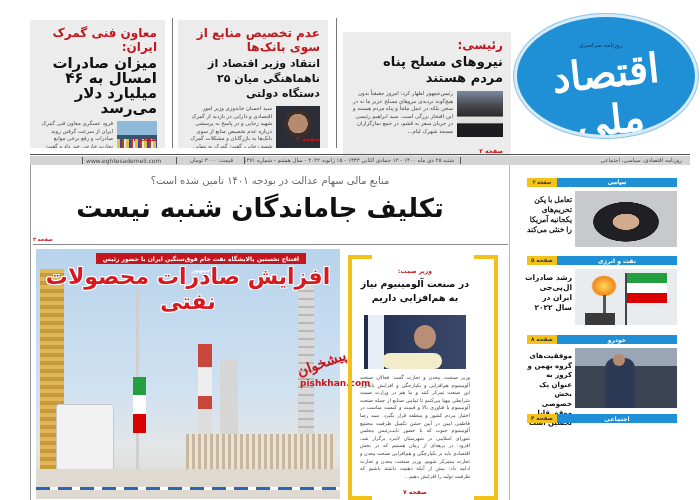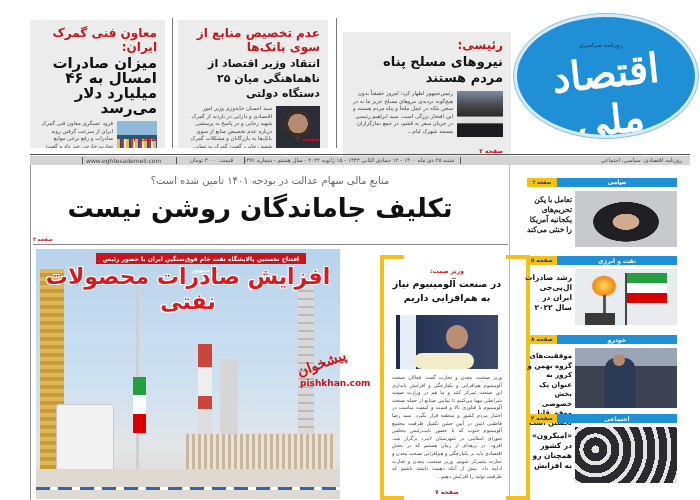--- a/index.html
+++ b/index.html
@@ -72,21 +72,21 @@
   .flag { position: absolute; left: 97px; top: 128px; width: 13px; height: 56px;
     background: linear-gradient(#239f40 0 33%, #ffffff 33% 66%, #da0000 66% 100%); }
   .ground { position: absolute; left: 0; top: 220px; width: 304px; height: 30px; background: #dedad2; }
   .ground-line { position: absolute; left: 0; top: 238px; width: 304px; height: 3px;
     background: repeating-linear-gradient(90deg,#2b67b2 0 14px,#ffffff 14px 22px); }
   .watermark { position: absolute; left: 296px; top: 355px; color: #c4161c; font-size: 14px; font-weight: bold;
     direction: rtl; font-family: "DejaVu Serif", serif; transform: rotate(-20deg); }
   .watermark-url { position: absolute; left: 300px; top: 378px; color: #c4161c; font-size: 9px; font-weight: bold; }
 
   
-  .minister-box { position: absolute; left: 380px; top: 255px; width: 150px; height: 245px; }
+  .minister-box { position: absolute; left: 348px; top: 255px; width: 150px; height: 245px; }
   .mb-bracket { position: absolute; background: #f2c21b; }
   .minister-box .kicker { position: absolute; top: 12px; width: 134px; text-align: center; font-size: 6px; color: #c4161c; font-weight: bold; direction: rtl; }
   .minister-box .headline { position: absolute; top: 22px; left: 10px; width: 114px; text-align: center; font-size: 9.5px; font-weight: bold; line-height: 14px; direction: rtl; color: #111; }
   .minister-box .photo2 { position: absolute; top: 60px; left: 16px; width: 102px; height: 54px;
     background: linear-gradient(90deg,#1f2c4a 0%,#2c3a5c 40%,#3b4868 100%); overflow: hidden; }
   .minister-box .body { position: absolute; top: 119px; left: 12px; width: 110px; font-size: 5px; line-height: 7.6px; color: #444; direction: rtl; text-align: justify; }
   .minister-box .page-ref { position: absolute; top: 233px; width: 134px; text-align: center; font-size: 6px; color: #c4161c; font-weight: bold; direction: rtl; }
 
   
   .sidebar-sep { position: absolute; left: 509px; top: 165px; width: 1px; height: 335px; background: #bbb; }
@@ -140,21 +140,21 @@
   <span class="bar" style="left:214px;"></span>
   <span style="left:160px;">قیمت: ۳۰۰۰ تومان</span>
   <span class="bar" style="left:146px;"></span>
   <span style="left:56px;direction:ltr;font-size:6px;">www.eghtesademeli.com</span>
   <span class="bar" style="left:52px;"></span>
 </div>
 
 <div class="frame"></div>
 
 <div class="lead-kicker">منابع مالی سهام عدالت در بودجه ۱۴۰۱ تامین شده است؟</div>
-<div class="lead-headline">تکلیف جاماندگان روشن نیست</div>
+<div class="lead-headline">تکلیف جاماندگان شنبه نیست</div>
 <div class="lead-page">صفحه ۳</div>
 <div class="lead-rule"></div>
 
 <div class="photo">
   <div class="tower" style="left:4px;top:20px;width:24px;height:200px;background:repeating-linear-gradient(#e0b85a 0 4px,#c99a3a 4px 8px);"></div>
   <div class="tank" style="left:20px;top:155px;width:58px;height:70px;"></div>
   <div class="tower" style="left:162px;top:95px;width:14px;height:130px;background:linear-gradient(#c9463b 0 18%,#eee 18% 40%,#c9463b 40% 50%,#ddd 50%);"></div>
   <div class="tower" style="left:184px;top:110px;width:18px;height:115px;background:#d6d6d6;"></div>
   <div class="tower" style="left:262px;top:35px;width:16px;height:190px;background:repeating-linear-gradient(#d9d9d9 0 6px,#b9b9b9 6px 8px);"></div>
   <div class="pipework" style="left:150px;top:185px;width:150px;height:40px;"></div>
@@ -228,17 +228,13 @@
     </div>
     <div class="caption" style="font-size:7px;line-height:9.5px;">موفقیت‌های گروه بهمن و کروز به عنوان یک بخش خصوصی موفق قابل تحسین است</div>
   </div>
 </div>
 
 <div class="sec" style="top:414px;">
   <div class="sec-bar">
     <div class="pg">صفحه ۴</div>
     <div class="title">اجتماعی</div>
   </div>
-  <div class="sec-body">
-    <div class="img" style="background:repeating-radial-gradient(circle at 20% 40%,#e3e3e3 0 4px,#2a2a2f 4px 12px),#555;"></div>
-    <div class="caption">«امیکرون» در کشور همچنان رو به افزایش</div>
-  </div>
 </div>
 
 </body></html>

